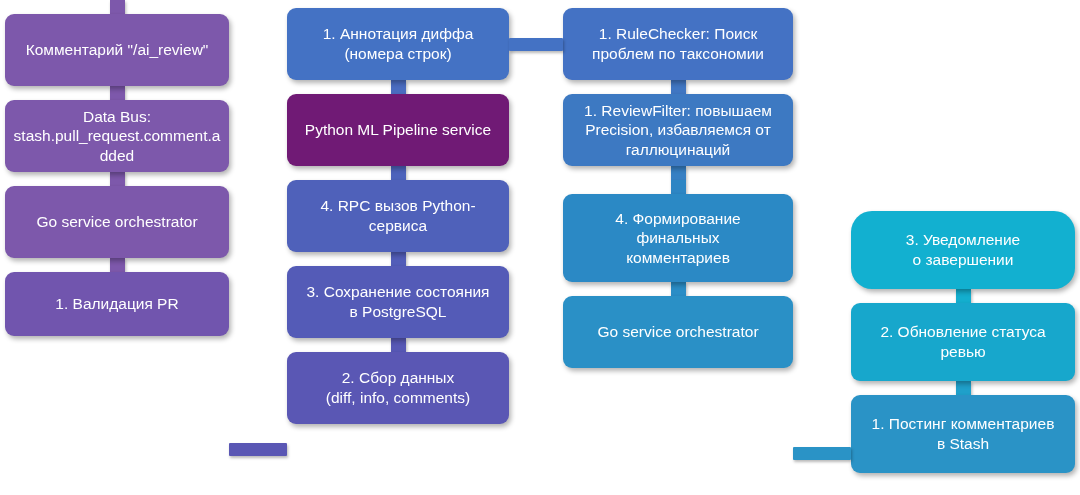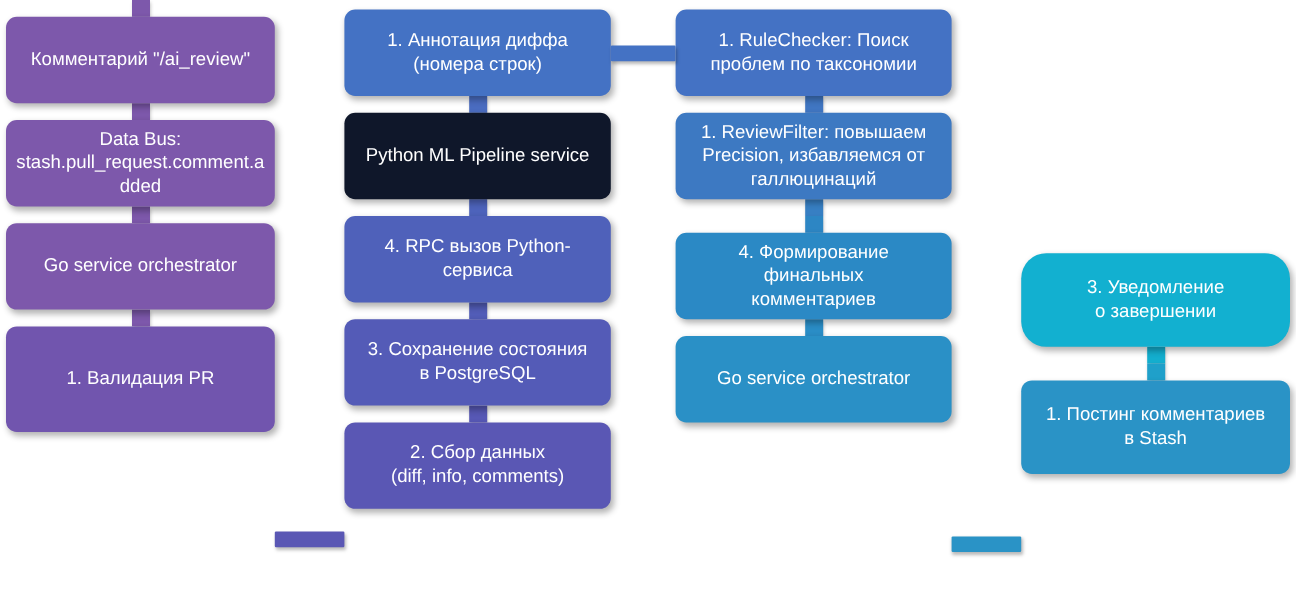--- a/index.html
+++ b/index.html
@@ -90,32 +90,32 @@
     <div class="vconn" style="background:#7d58ab;"></div>
     <div class="node" style="background:#7d58ab; height:72px;">
       <span class="label">Data Bus:
 stash.pull_request.comment.added</span>
     </div>
     <div class="vconn" style="background:#7d58ab;"></div>
     <div class="node" style="background:#7d58ab; height:72px;">
       <span class="label">Go service orchestrator</span>
     </div>
     <div class="vconn" style="background:#7d58ab;"></div>
-    <div class="node" style="background:#7155ae; height:88px;">
+    <div class="node" style="background:#7155ae; height:64px;">
       <span class="label">1. Валидация PR</span>
     </div>
   </div>
 
   <div class="col" id="col2">
     <div class="node" style="background:#4472c4; height:72px; margin-top:8px;">
       <span class="label">1. Аннотация диффа
 (номера строк)</span>
     </div>
     <div class="vconn" style="background:#4a6cc0;"></div>
-    <div class="node" style="background:#0f172a; height:72px;">
+    <div class="node" style="background:#701a75; height:72px;">
       <span class="label">Python ML Pipeline service</span>
     </div>
     <div class="vconn" style="background:#4d63bb;"></div>
     <div class="node" style="background:#4f61ba; height:72px;">
       <span class="label">4. RPC вызов Python-
 сервиса</span>
     </div>
     <div class="vconn" style="background:#525db8;"></div>
     <div class="node" style="background:#545bb7; height:72px;">
       <span class="label">3. Сохранение состояния
@@ -134,37 +134,41 @@
 проблем по таксономии</span>
     </div>
     <div class="vconn" style="background:#4076c2;"></div>
     <div class="node" style="background:#3d79c2; height:72px;">
       <span class="label">1. ReviewFilter: повышаем
 Precision, избавляемся от
 галлюцинаций</span>
     </div>
     <div class="vconn" style="background:#377fc3;"></div>
     <div class="vconn" style="background:#2d86c4;"></div>
-    <div class="node" style="background:#2b89c5; height:72px;text-align:center;">
+    <div class="node" style="background:#2b89c5; height:88px;text-align:center;">
       <span class="label">4. Формирование
 финальных
 комментариев</span>
     </div>
     <div class="vconn" style="background:#2a8dc6;"></div>
     <div class="node" style="background:#2a90c6; height:72px;">
       <span class="label">Go service orchestrator</span>
     </div>
   </div>
 
   <div class="col" id="col4">
     <div class="node" style="background:#12b0d0; height:78px;border-radius:21px;">
       <span class="label">3. Уведомление
 о завершении</span>
     </div>
     <div class="vconn" style="background:#13aece;"></div>
+    <div class="node" style="background:#17a7cc; height:78px;">
+      <span class="label">2. Обновление статуса
+ревью</span>
+    </div>
     <div class="vconn" style="background:#1fa0ca;"></div>
     <div class="node" style="background:#2a93c6; height:78px;">
       <span class="label">1. Постинг комментариев
 в Stash</span>
     </div>
   </div>
 
   <div class="hconn" style="left:229px; top:443px; width:58px; background:#5a57b4;"></div>
 
   <div class="hconn" style="left:509px; top:38px; width:54px; background:#4472c4;"></div>

